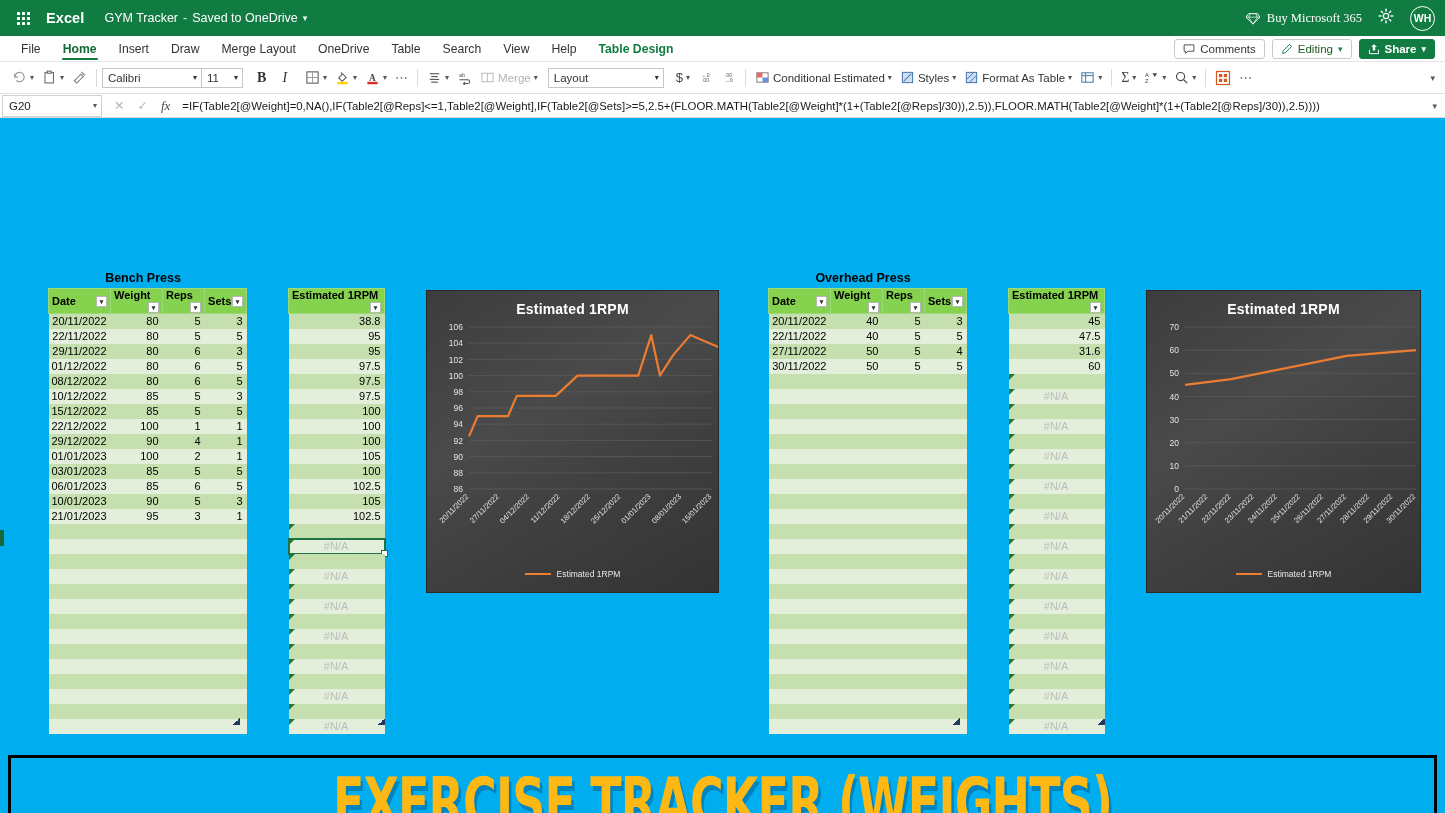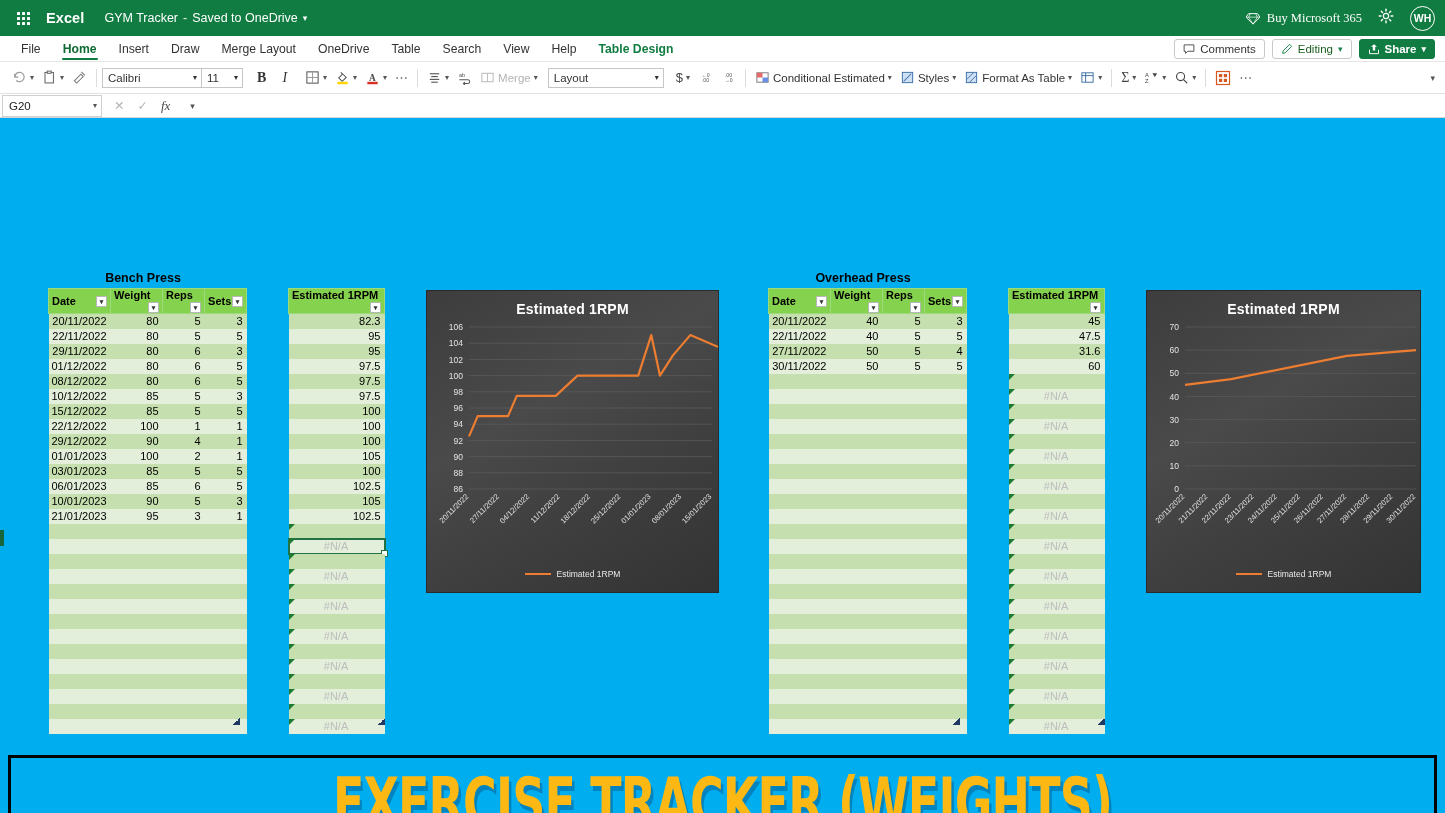--- a/index.html
+++ b/index.html
@@ -438,20 +438,21 @@
 <div class="fxbar">
   <div class="namebox">
     <span>G20</span>
     <span style="font-size:8px;color:#555">▾</span>
   </div>
   <div class="fx-icons">
     <span>✕</span>
     <span>✓</span>
     <span class="fxglyph">fx</span>
   </div>
+  <div class="formula-input">=IF(Table2[@Weight]=0,NA(),IF(Table2[@Reps]&lt;=1,Table2[@Weight],IF(Table2[@Sets]&gt;=5,2.5+(FLOOR.MATH(Table2[@Weight]*(1+(Table2[@Reps]/30)),2.5)),FLOOR.MATH(Table2[@Weight]*(1+(Table2[@Reps]/30)),2.5))))</div>
   <div class="fx-drop">▾</div>
 </div>
 
 <div class="sheet">
   <div class="rowmark"></div>
 
   <div class="tbl-title" style="left:48px; top:153px; width:190px;">Bench Press</div>
 
   <table class="xtable" style="left:48px; top:170px;">
     <thead>
@@ -636,21 +637,21 @@
   <div class="resize-handle" style="left:233px; top:600px;"></div>
 
   <table class="xtable" style="left:288px; top:170px;">
     <thead>
         <tr>
       <th style="width:96px"><span>Estimated 1RPM</span><span class="fbtn">▾</span></th>
     </tr>
       </thead>
     <tbody id="bench-rpm-body">
         <tr class="odd">
-          <td style="width: 96px;">82.3</td>
+          <td style="width: 96px;">38.8</td>
         </tr>
         <tr class="even">
           <td style="width: 96px;">95</td>
         </tr>
         <tr class="odd">
           <td style="width: 96px;">95</td>
         </tr>
         <tr class="even">
           <td style="width: 96px;">97.5</td>
         </tr>

